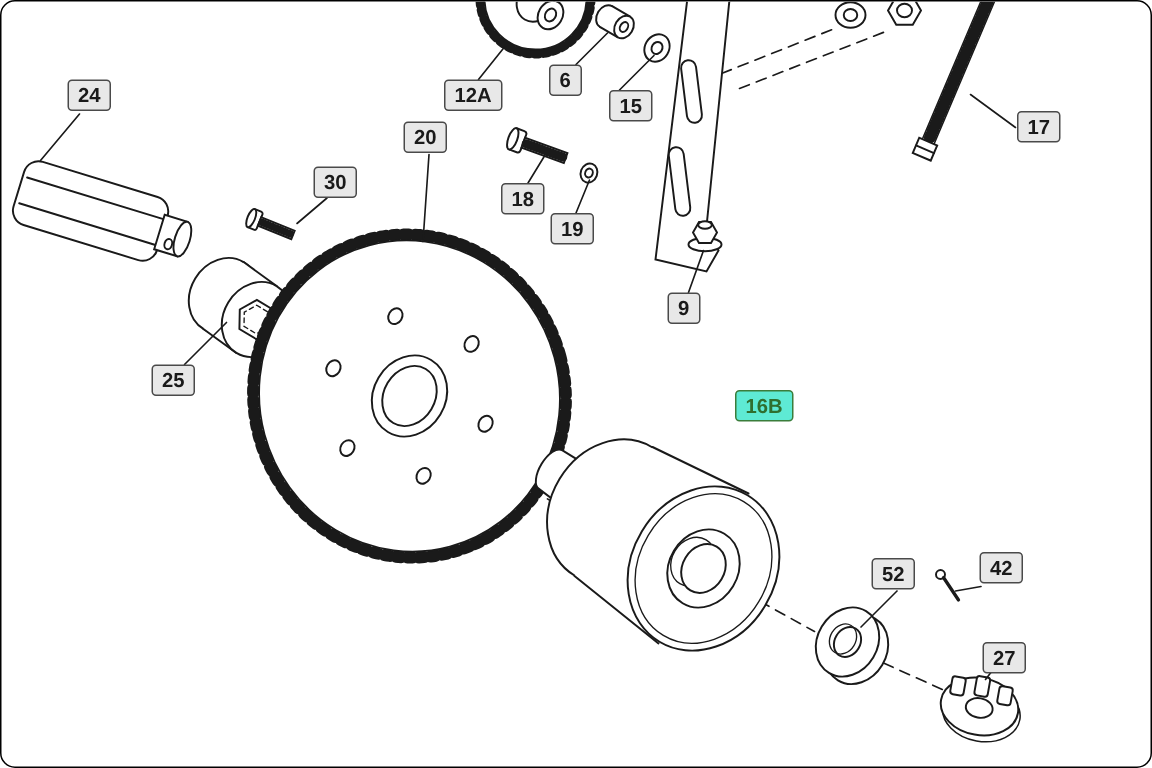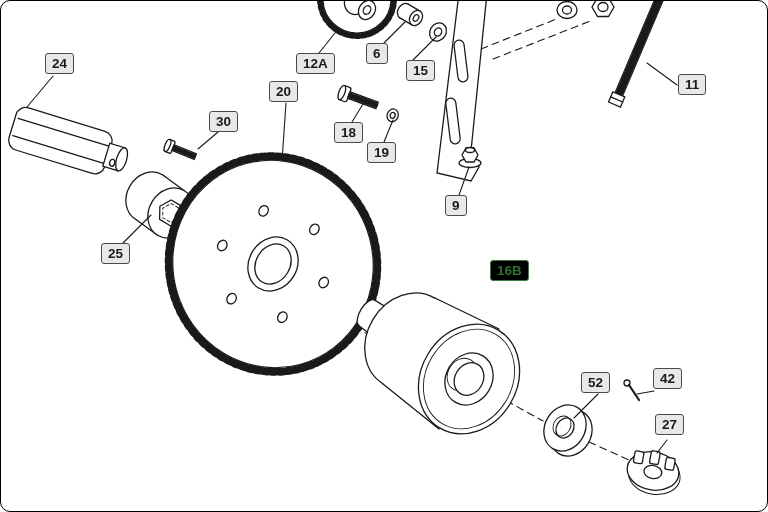--- a/index.html
+++ b/index.html
@@ -5,21 +5,21 @@
   html,body{margin:0;padding:0;background:#ffffff;}
   body{width:768px;height:512px;font-family:"Liberation Sans",sans-serif;}
   .frame{position:relative;width:766px;height:510px;border:1px solid #000000;border-radius:10px;overflow:hidden;background:#ffffff;}
   .frame svg{position:absolute;left:0;top:0;}
   .plabel{
     position:absolute;min-width:20px;padding:1px 6px;box-sizing:border-box;
     background:#e8e8e8;border:1.6px solid #4a4a4a;border-radius:3px;
     font-size:13.5px;font-weight:bold;color:#1a1a1a;text-align:center;line-height:17px;
     cursor:pointer;user-select:none;
   }
-  .plabel.highlight{background:#000000;border-color:#3b7d3b;color:#2f6f2f;}
+  .plabel.highlight{background:#5eead4;border-color:#3b7d3b;color:#2f6f2f;}
 </style>
 </head>
 <body>
 
 <div class="frame">
 
 <svg width="766" height="510" viewBox="0 0 766 510" fill="none" stroke="#1a1a1a" stroke-width="1.3" stroke-linecap="round">
 
   <g stroke-dasharray="7 5" stroke-width="1.1">
     <line x1="292" y1="258" x2="388" y2="316"></line>
@@ -199,19 +199,19 @@
 <div class="plabel" style="left:44px;top:52px">24</div>
 <div class="plabel" style="left:208px;top:110px">30</div>
 <div class="plabel" style="left:100px;top:242px">25</div>
 <div class="plabel" style="left:268px;top:80px">20</div>
 <div class="plabel" style="left:295px;top:52px">12A</div>
 <div class="plabel" style="left:365px;top:42px">6</div>
 <div class="plabel" style="left:405px;top:59px">15</div>
 <div class="plabel" style="left:333px;top:121px">18</div>
 <div class="plabel" style="left:366px;top:141px">19</div>
 <div class="plabel" style="left:444px;top:194px">9</div>
-<div class="plabel" style="left:677px;top:73px">11</div>
+<div class="plabel" style="left:677px;top:73px">17</div>
 <div class="plabel highlight" style="left:489px;top:259px">16B</div>
 <div class="plabel" style="left:580px;top:371px">52</div>
 <div class="plabel" style="left:652px;top:367px">42</div>
-<div class="plabel" style="left:654px;top:413px">27</div>
+<div class="plabel" style="left:654px;top:427px">27</div>
 
 </div>
 
 </body></html>

